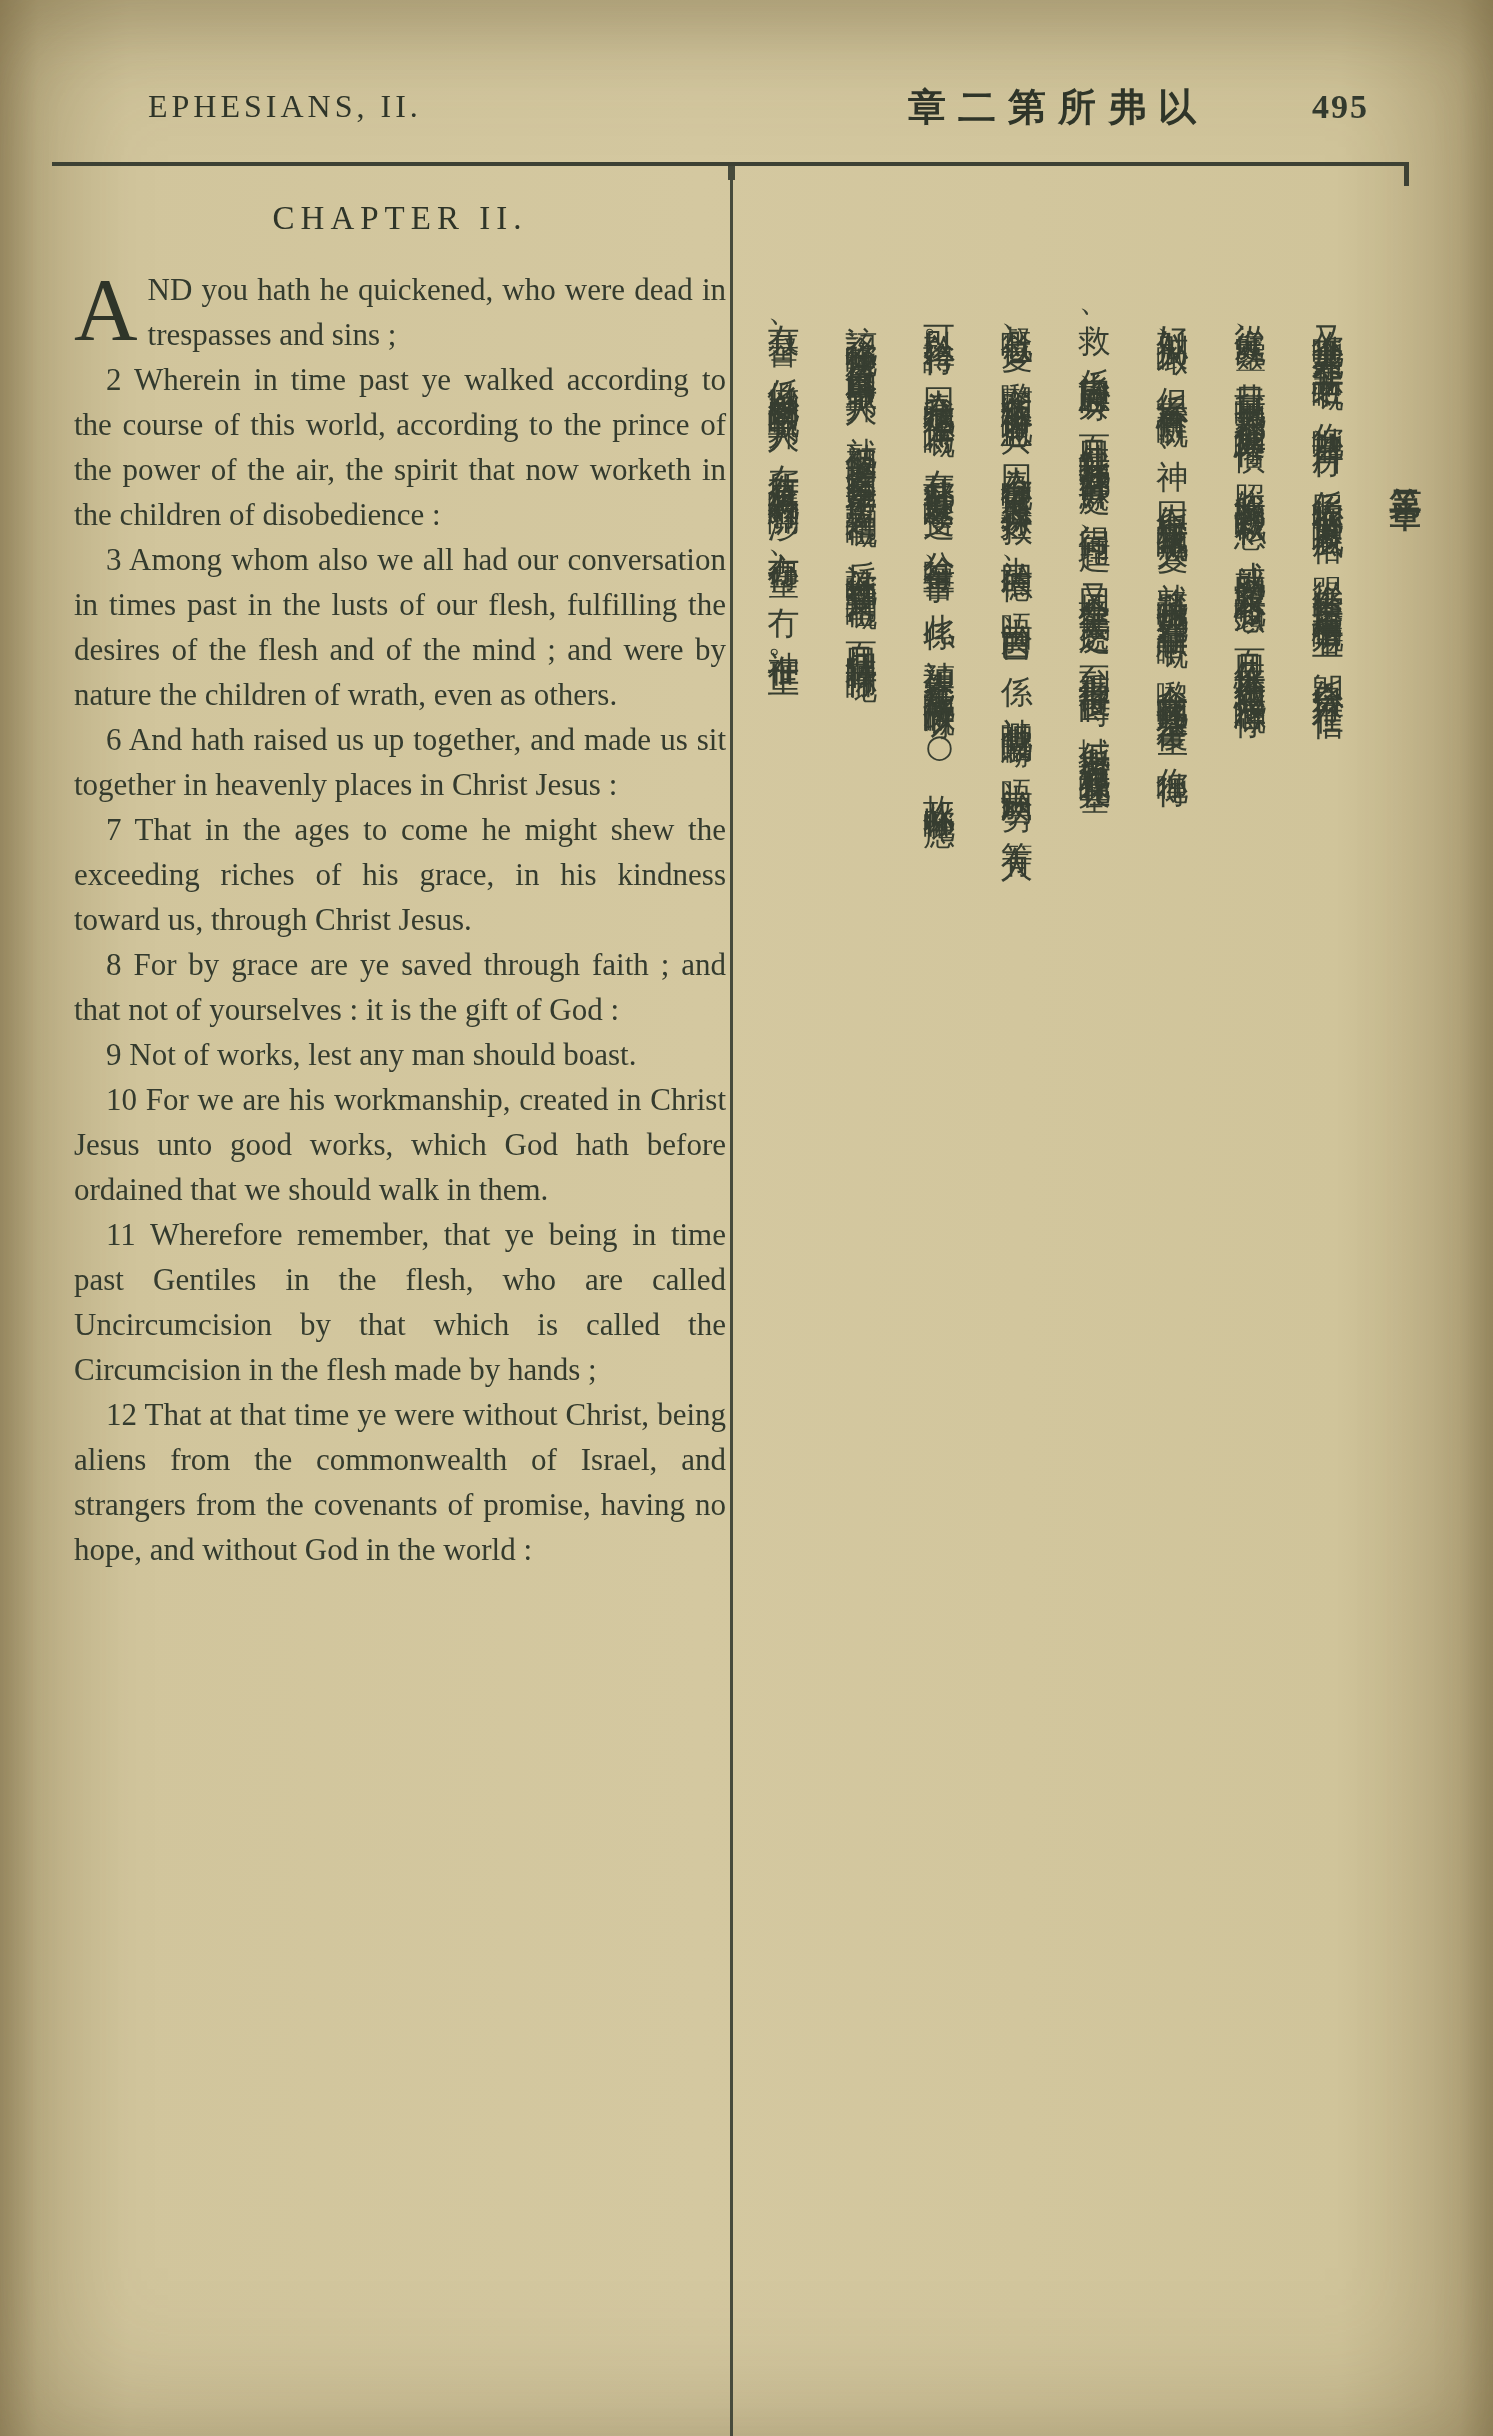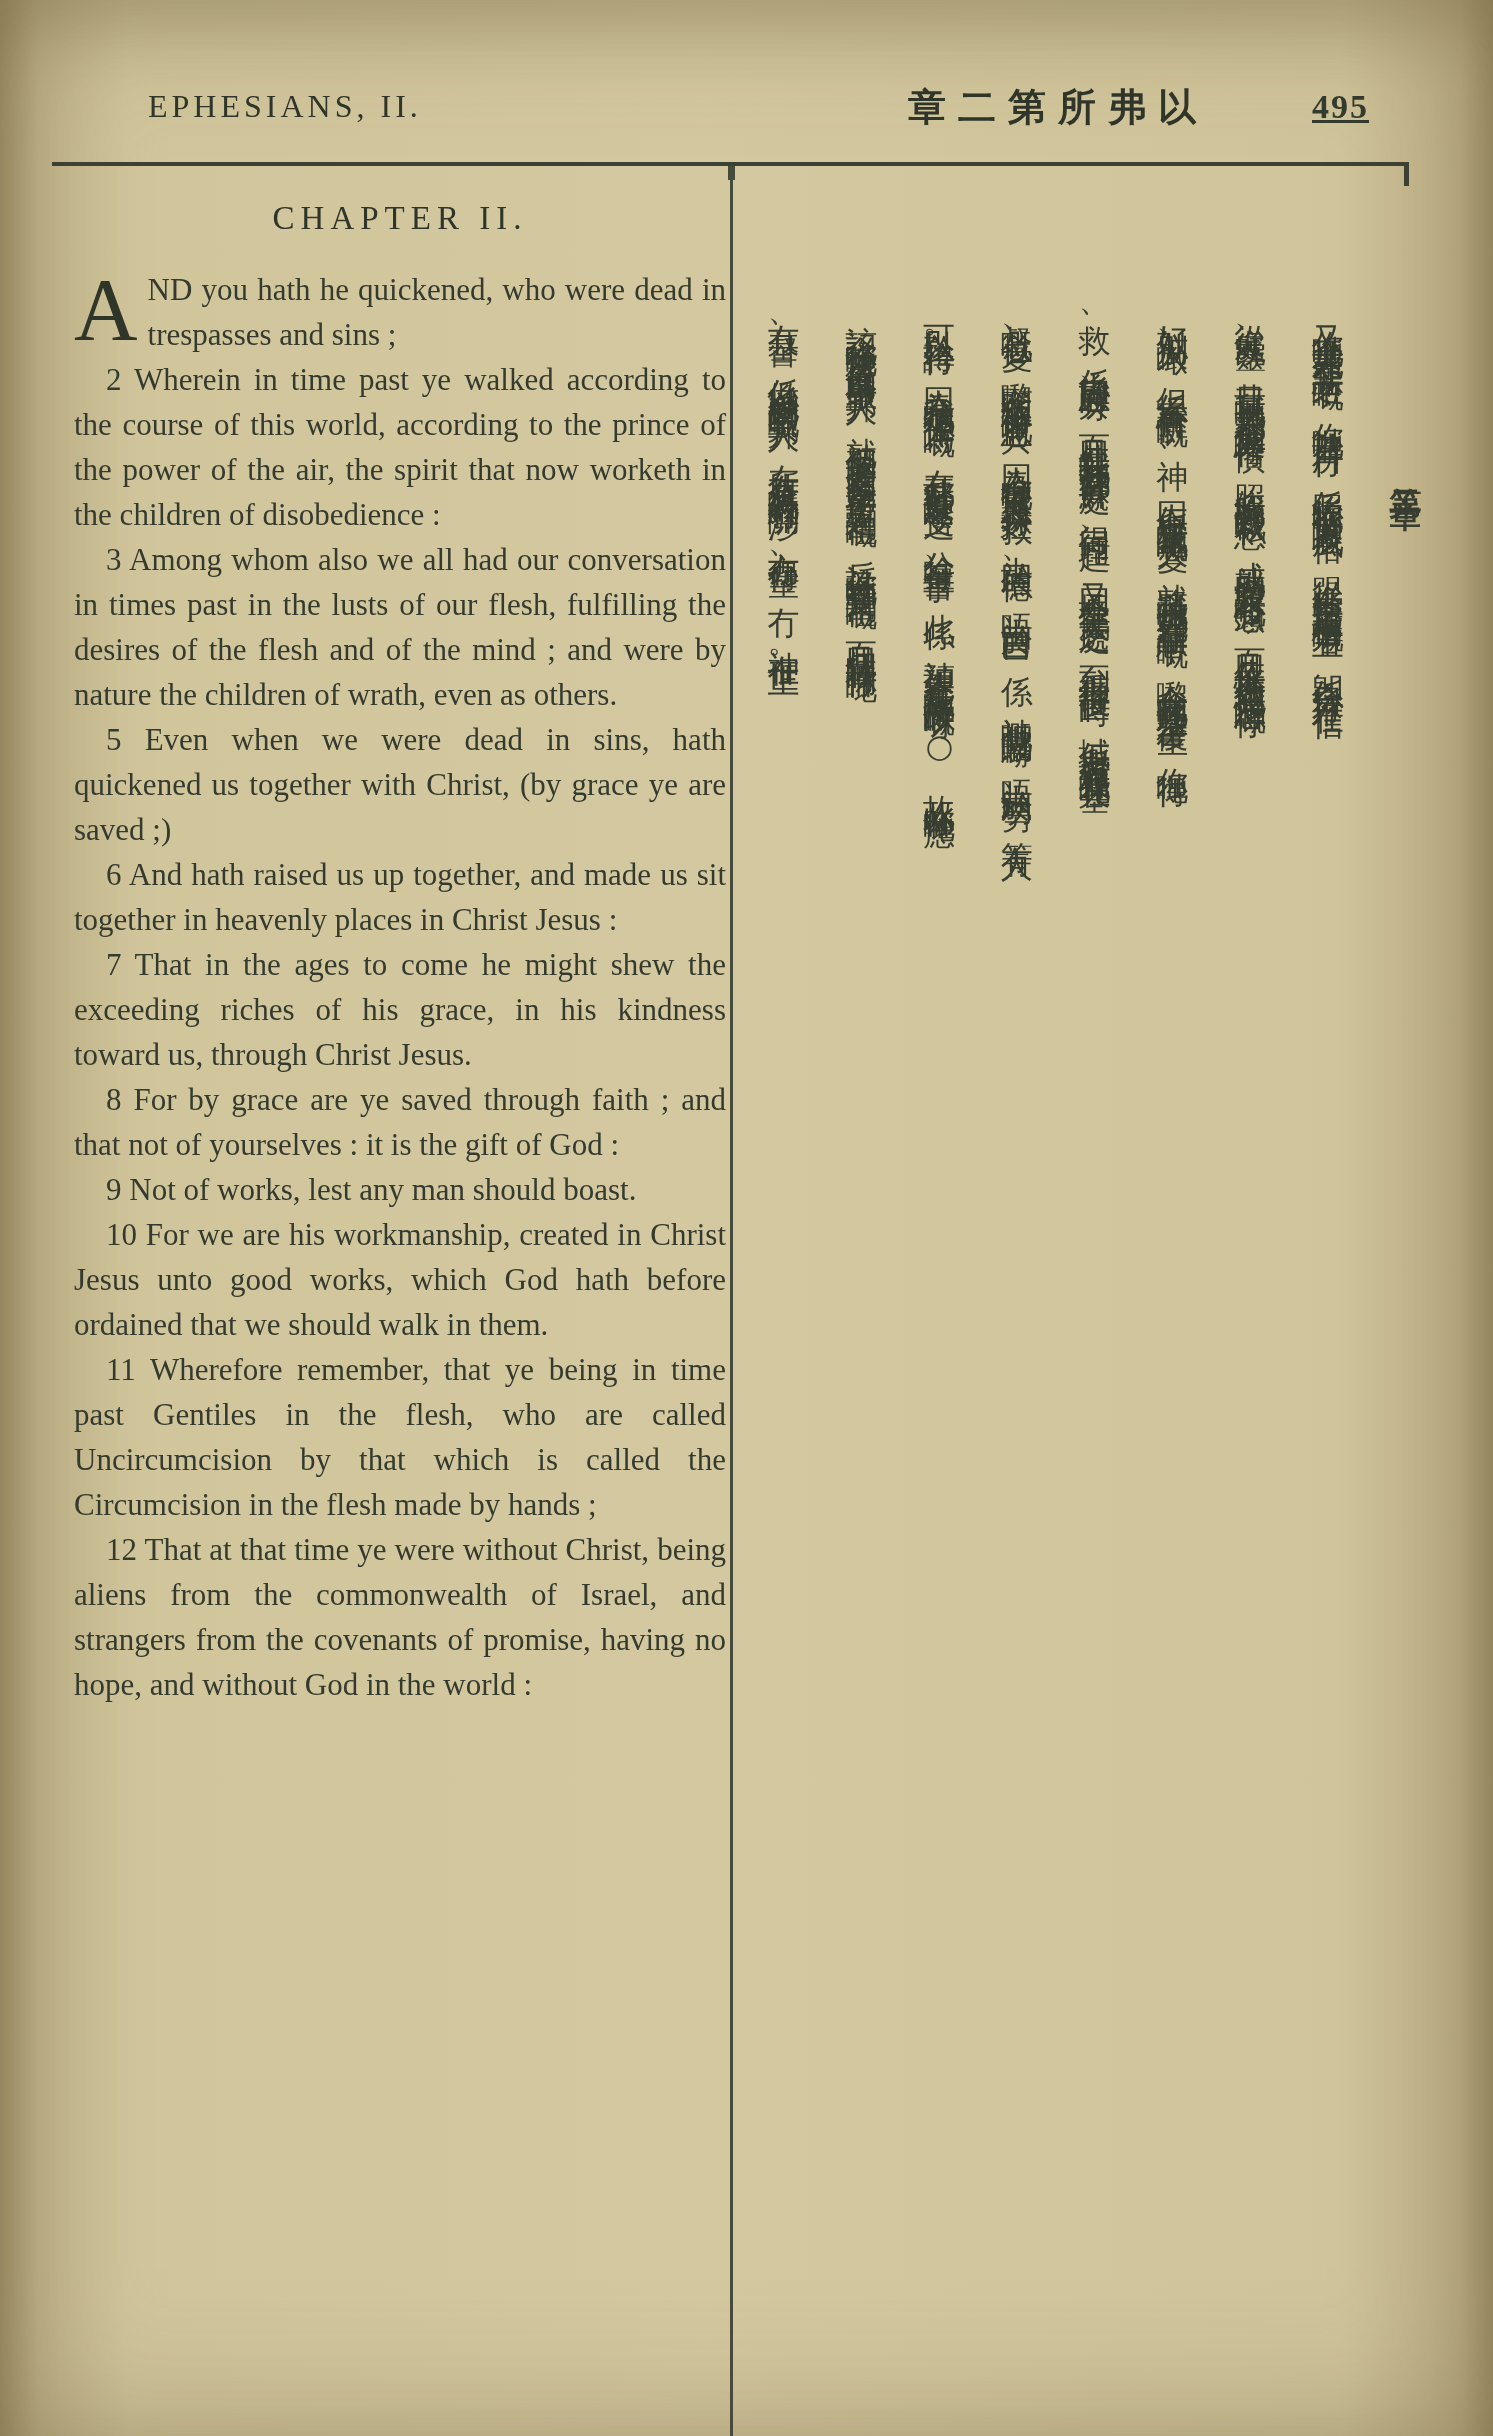--- a/index.html
+++ b/index.html
@@ -13,21 +13,21 @@
   .page {
     position:relative; width:1493px; height:2436px;
     background:linear-gradient(90deg,#ab9c74 0px,#c4b78d 38px,#d1c59c 130px,#d4c8a0 700px,#d0c49a 1340px,#bfb187 1460px,#a99b72 1493px);
     box-shadow:inset 0 0 140px rgba(92,76,40,.38), inset 0 30px 60px rgba(92,76,40,.18);
   }
   
   .header { position:absolute; top:88px; left:0; width:100%; height:50px; }
   .eng-title { position:absolute; left:148px; top:0; font-size:32px; letter-spacing:4px; color:#2f3529; }
   .chi-title { position:absolute; left:878px; top:-6px; font-size:38px; letter-spacing:12px; font-weight:bold; color:#2f3529;
                font-family:"DejaVu Sans", sans-serif;margin-left:30px; }
-  .page-num { position:absolute; left:1312px; top:0px; font-size:34px; font-weight:bold; letter-spacing:2px;text-decoration:underline; }
+  .page-num { position:absolute; left:1312px; top:0px; font-size:34px; font-weight:bold; letter-spacing:2px; }
   .rule { position:absolute; top:162px; left:52px; width:1356px; height:4px; background:#3d4134; }
   .rule:after { content:""; position:absolute; right:-1px; top:0; width:5px; height:24px; background:#3d4134; }
 
   
   .english-col { position:absolute; left:74px; top:200px; width:652px; }
   .chapter { margin:0 0 30px 0; text-align:center; font-weight:normal; font-size:33px; letter-spacing:6px; color:#2f3529; }
   .verse { margin:0; font-size:31px; line-height:45px; text-align:justify; text-indent:32px; color:#343b2e; }
   .verse.first { text-indent:0; }
   .dropcap { float:left; font-size:88px; line-height:74px; padding:6px 10px 0 0; color:#2f3529; }
   .it { }
@@ -59,21 +59,20 @@
   </div>
 
   <div class="rule"></div>
 
   <div class="english-col">
     <h2 class="chapter">CHAPTER II.</h2>
     <div id="verses">
         <p class="verse first"><span class="dropcap">A</span><span>ND you </span><span class="it">hath he quickened,</span><span> who were dead in trespasses and sins ;</span></p>
         <p class="verse"><span>2  Wherein in time past ye walked according to the course of this world, according to the prince of the power of the air, the spirit that now worketh in the children of disobedience :</span></p>
         <p class="verse"><span>3  Among whom also we all had our conversation in times past in the lusts of our flesh, fulfilling the desires of the flesh and of the mind ; and were by nature the children of wrath, even as others.</span></p>
-        <p class="verse"><span>5  Even when we were dead in sins, hath quickened us together with Christ, (by grace ye are saved ;)</span></p>
         <p class="verse"><span>6  And hath raised </span><span class="it">us</span><span> up together, and made </span><span class="it">us</span><span> sit together in heavenly </span><span class="it">places</span><span> in Christ Jesus :</span></p>
         <p class="verse"><span>7  That in the ages to come he might shew the exceeding riches of his grace, in </span><span class="it">his</span><span> kindness toward us, through Christ Jesus.</span></p>
         <p class="verse"><span>8  For by grace are ye saved through faith ; and that not of yourselves : </span><span class="it">it is</span><span> the gift of God :</span></p>
         <p class="verse"><span>9  Not of works, lest any man should boast.</span></p>
         <p class="verse"><span>10  For we are his workmanship, created in Christ Jesus unto good works, which God hath before ordained that we should walk in them.</span></p>
         <p class="verse"><span>11  Wherefore remember, that ye </span><span class="it">being</span><span> in time past Gentiles in the flesh, who are called Uncircumcision by that which is called the Circumcision in the flesh made by hands ;</span></p>
         <p class="verse"><span>12  That at that time ye were without Christ, being aliens from the commonwealth of Israel, and strangers from the covenants of promise, having no hope, and without God in the world :</span></p>
       </div>
   </div>
 

